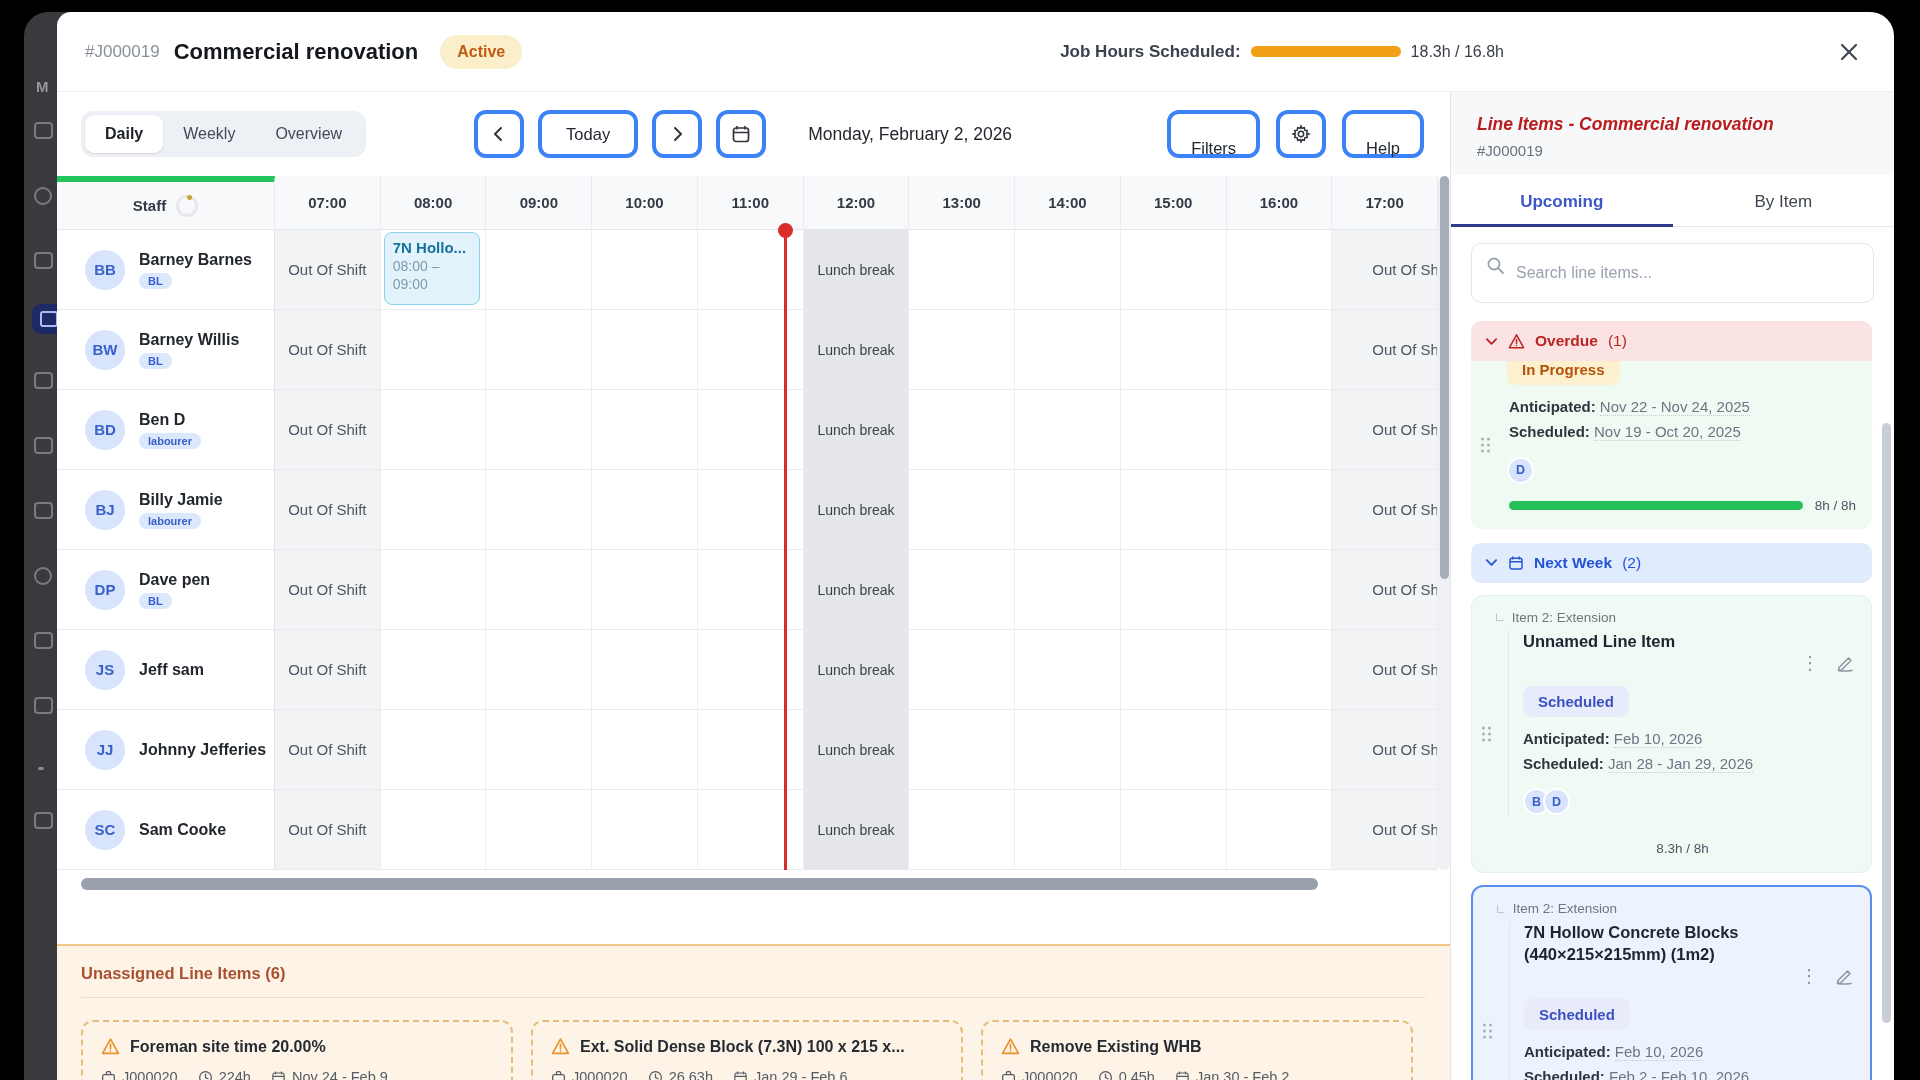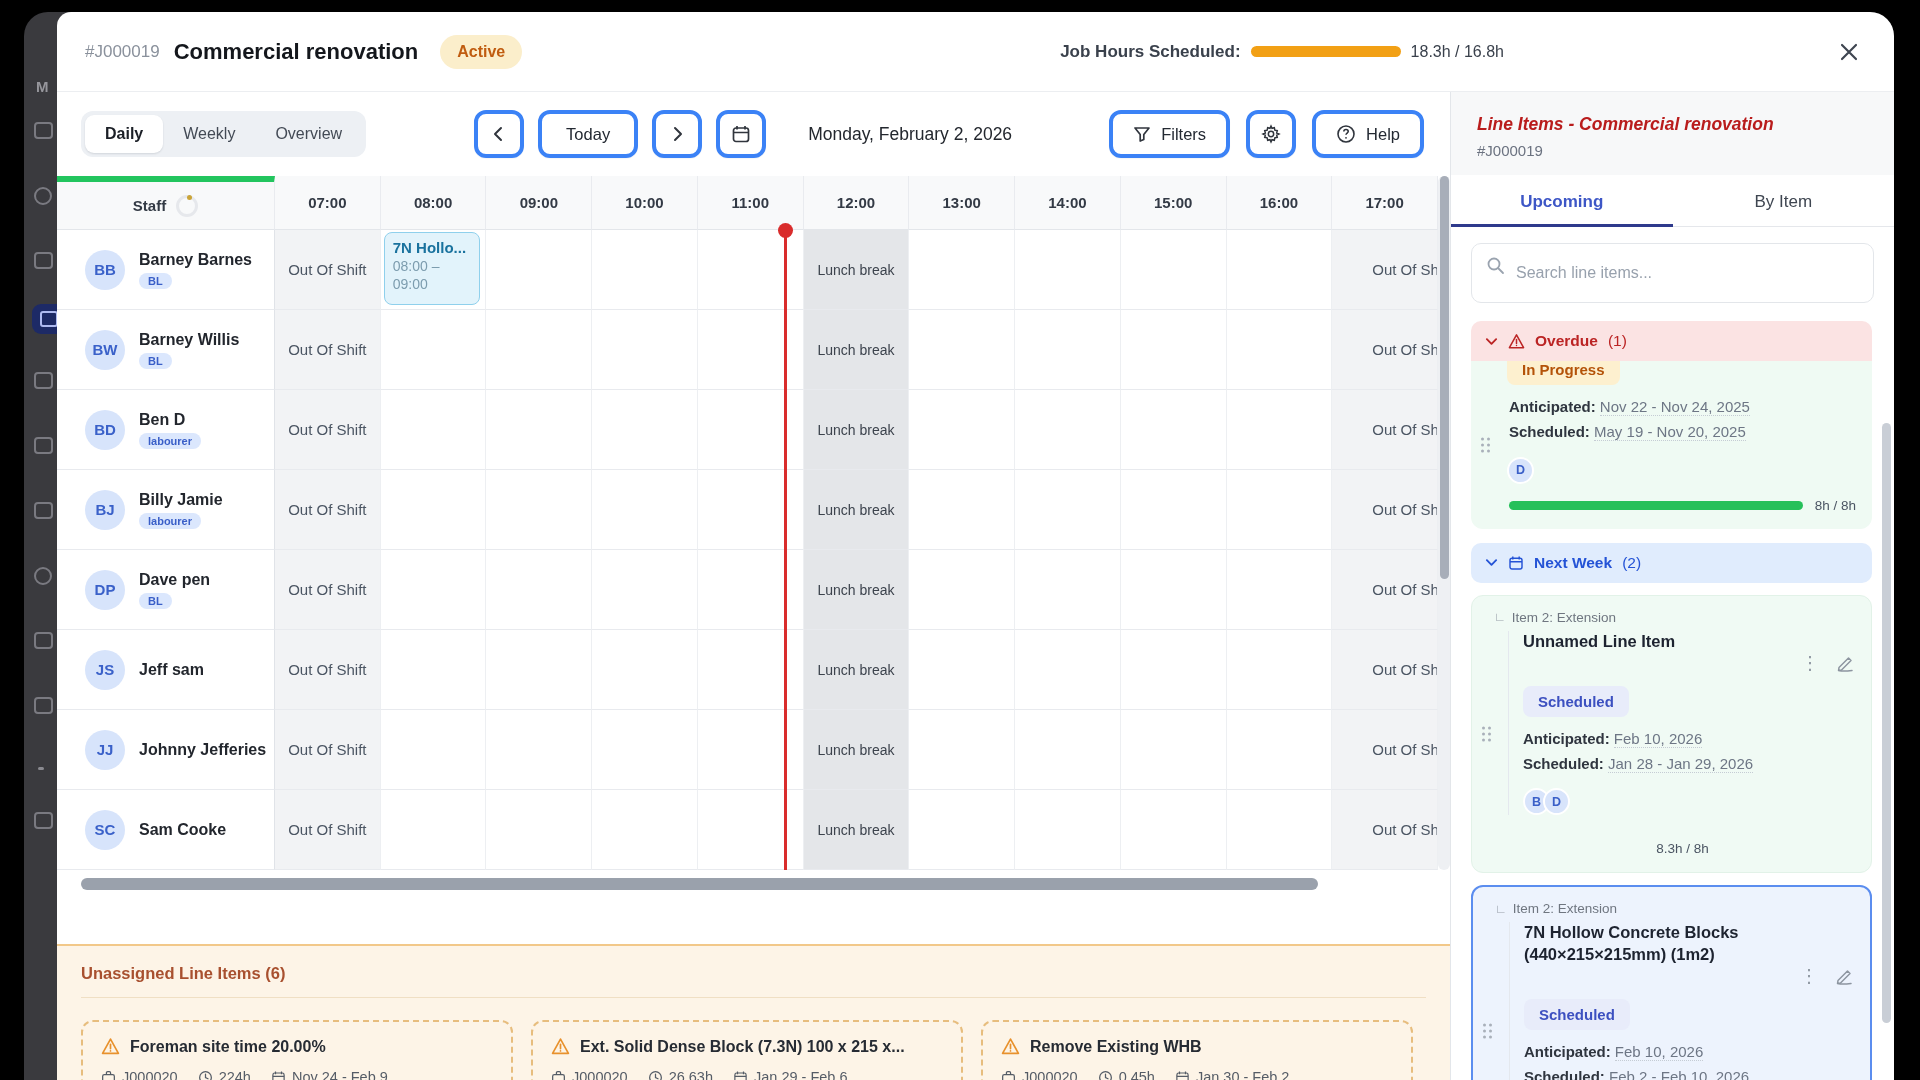--- a/index.html
+++ b/index.html
@@ -35,21 +35,21 @@
   .toolbar { display:flex; align-items:center; padding:18px 26px 14px 24px; flex:none; }
   .tabgroup { display:flex; background:#edf0f4; border-radius:12px; padding:4px; }
   .tg-tab { padding:10px 20px; font-size:16px; color:#434a55; border-radius:9px; cursor:pointer; }
   .tg-tab.active { background:#fff; color:#1b1f26; font-weight:600; box-shadow:0 1px 2px rgba(20,25,40,.12); }
   .tbtn { height:48px; background:#fff; border:4px solid #3b82f6; border-radius:12px; display:flex; align-items:center; justify-content:center; font-size:16.5px; color:#232932; cursor:pointer; box-shadow:0 1px 1px rgba(25,30,45,.04); }
   .nav-group { display:flex; align-items:center; gap:14px; margin-left:108px; }
   .icon-btn { width:50px; }
   .today-btn { padding:0 24px; font-weight:500; }
   .tb-date { margin-left:42px; font-size:17.5px; color:#23272e; font-weight:500; }
   .right-group { margin-left:auto; display:flex; align-items:center; gap:16px; }
-  .filters-btn, .help-btn { padding:0 20px; gap:10px; font-weight:500; }
+  .filters-btn, .help-btn { padding:0 20px; gap:28px; font-weight:500;flex-direction:column; }
 
   
   .grid-wrap { position:relative; margin:4px 0 0 0; flex:none; }
   .grid { display:grid; grid-template-columns:218px repeat(11,1fr); width:calc(100% - 12px); }
   .h-cell { height:54px; background:#f8f9fa; border-bottom:1px solid #e3e6ea; border-right:1px solid #e9ebef; display:flex; align-items:center; justify-content:center; font-size:15px; font-weight:600; color:#333a45; }
   .h-staff { border-top:6px solid #22c55e; gap:10px; }
   .spinner { width:22px; height:22px; border:3px solid #e6e8ec; border-radius:50%; position:relative; }
   .spinner::after { content:""; position:absolute; top:-3px; left:8px; width:5px; height:5px; background:#caa438; border-radius:50%; }
   .s-cell { height:80px; border-bottom:1px solid #e8eaee; border-right:1px solid #e0e3e8; display:flex; align-items:center; padding-left:28px; gap:14px; background:#fff; }
   .avatar { width:40px; height:40px; border-radius:50%; background:#d7e4fb; color:#3a61c9; font-size:15px; font-weight:700; display:flex; align-items:center; justify-content:center; flex:none; }
@@ -528,21 +528,21 @@
                 <i></i>
                 <i></i>
                 <i></i>
                 <i></i>
                 <i></i>
                 <i></i>
               </div>
             <span class="badge-status badge-inprogress">In Progress</span>
             <div class="li-meta" style="margin-left:2px;">
               <div><span>Anticipated:</span> <span class="val">Nov 22 - Nov 24, 2025</span></div>
-              <div><span>Scheduled:</span> <span class="val">May 19 - Nov 20, 2025</span></div>
+              <div><span>Scheduled:</span> <span class="val">Nov 19 - Oct 20, 2025</span></div>
             </div>
             <div class="li-avatars" id="ov-avatars">
                 <div class="mini">D</div>
               </div>
             <div class="li-progress" style="margin-left:2px;">
               <div class="li-bar bar-green"></div>
               <span class="li-hours">8h / 8h</span>
             </div>
           </div>
 

